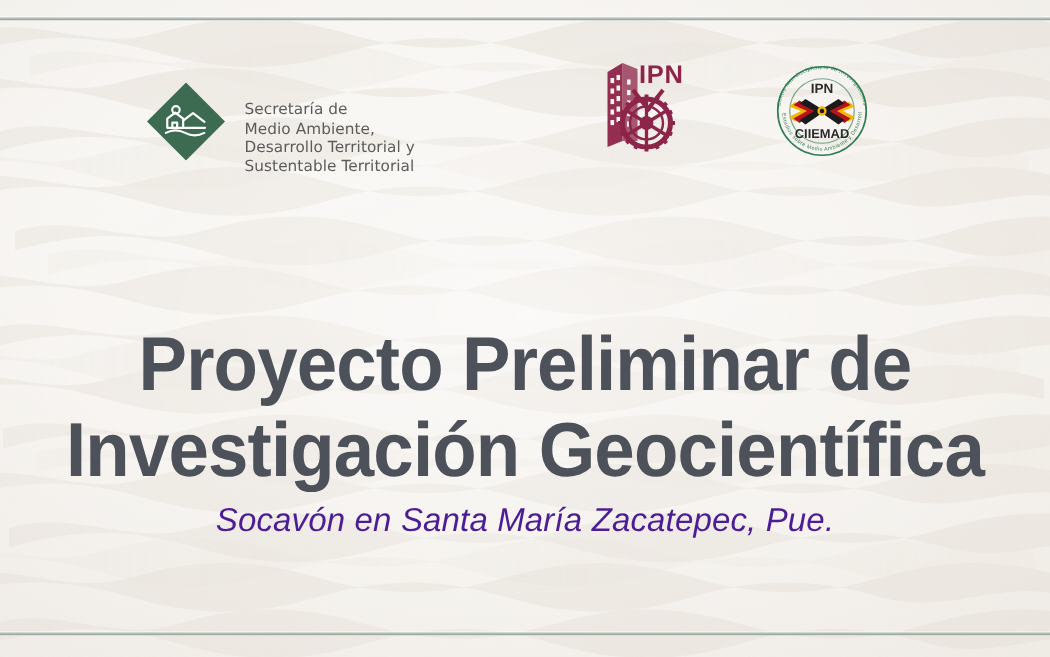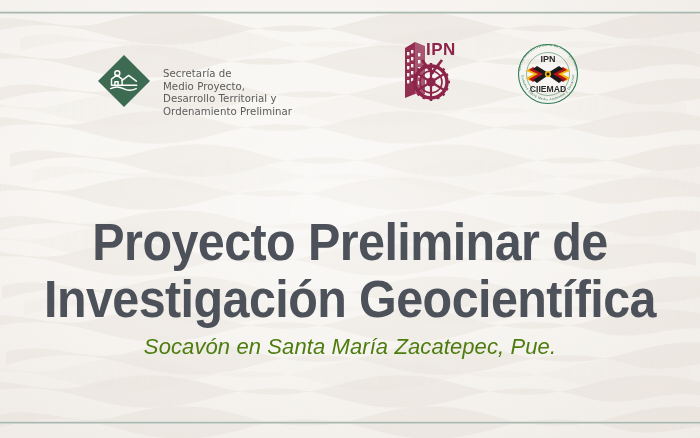--- a/index.html
+++ b/index.html
@@ -127,21 +127,21 @@
   }
   .headline .ln { display: block; white-space: nowrap; }
 
   
   .subtitle {
     position: absolute;
     left: 0;
     top: 333px;
     width: 700px;
     text-align: center;
-    color: #4d7c0f;
+    color: #4c1d95;
     font-family: "Liberation Sans", sans-serif;
     font-style: italic;
     font-weight: 400;
     font-size: 22px;
     line-height: 28px;
     letter-spacing: 0.1px;
     white-space: nowrap;
   }
 </style>
 </head>
@@ -223,23 +223,23 @@
             <path d="M13.5 30.2 v-6.1 l5.3 -4.0 l5.3 4.0 v6.1 Z"></path>
             <path d="M16.9 30.2 v-3.4 h3.2 v3.4"></path>
             <path d="M24.1 25.4 l6.6 -5.0 l7.6 5.8"></path>
             <path d="M24.1 30.2 h14.6"></path>
             <path d="M12.6 33.6 c4.2 -2.2 8.6 -2.2 12.8 0 c4.2 2.2 8.6 2.2 12.8 0"></path>
           </g>
         </svg>
       </div>
       <div class="semarnat-text">
         <div>Secretaría de</div>
-        <div>Medio Proyecto,</div>
+        <div>Medio Ambiente,</div>
         <div>Desarrollo Territorial y</div>
-        <div>Ordenamiento Preliminar</div>
+        <div>Sustentable Territorial</div>
       </div>
     </div>
 
     <div class="ipn">
       <svg width="60" height="76" viewBox="0 0 60 76">
         <g fill="#8d2449">
 
           <path d="M4 16 L14 10 L14 62 L4 66 Z" opacity="0.95"></path>
           <path d="M14 10 L24 14 L24 62 L14 62 Z" opacity="0.75"></path>
           <g fill="#f7f4f0">

